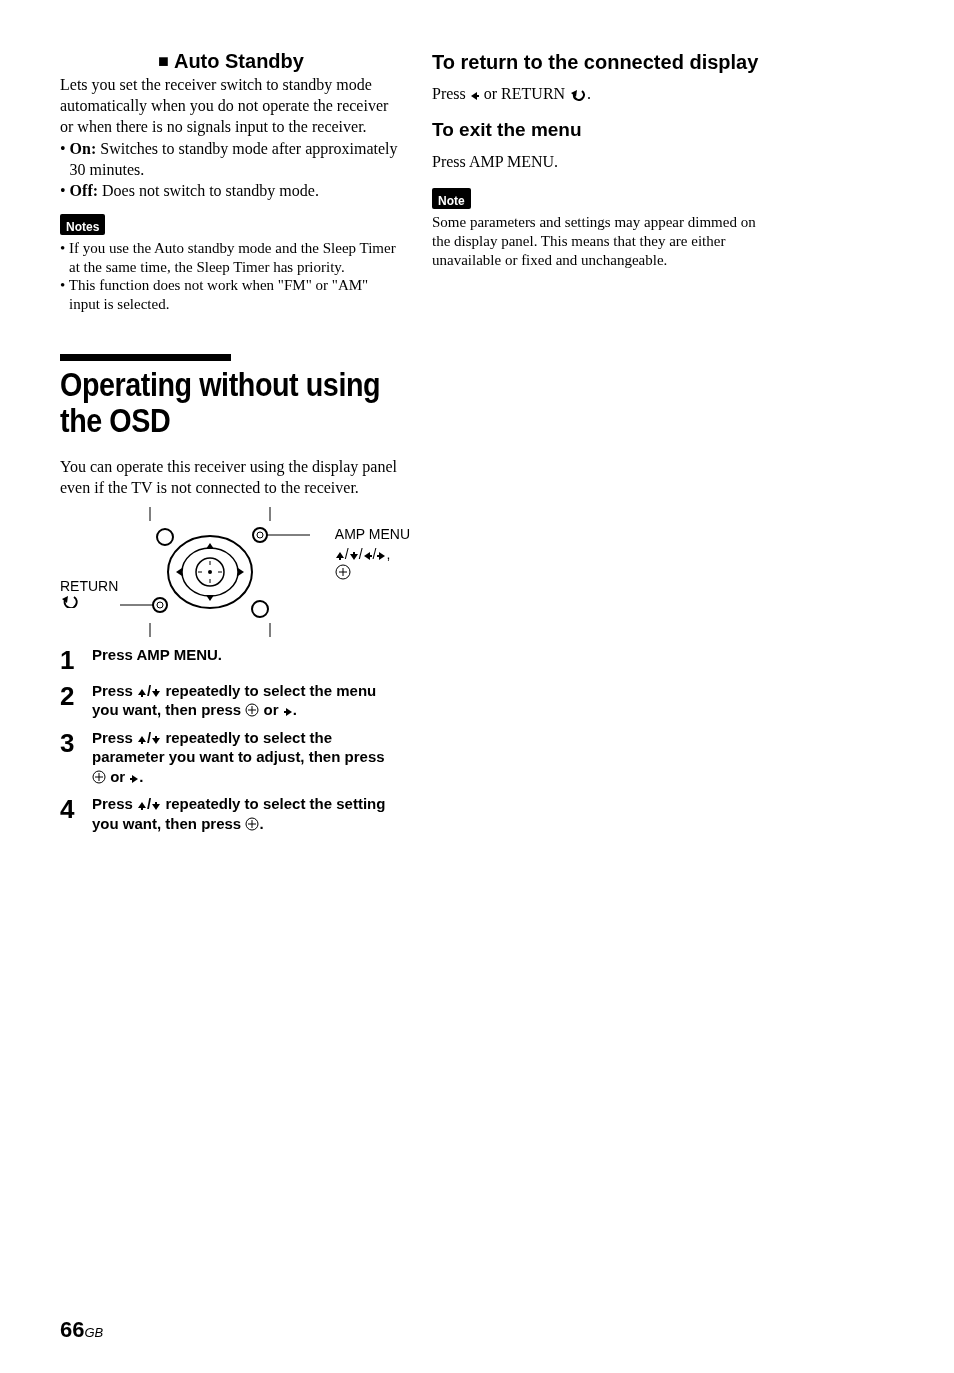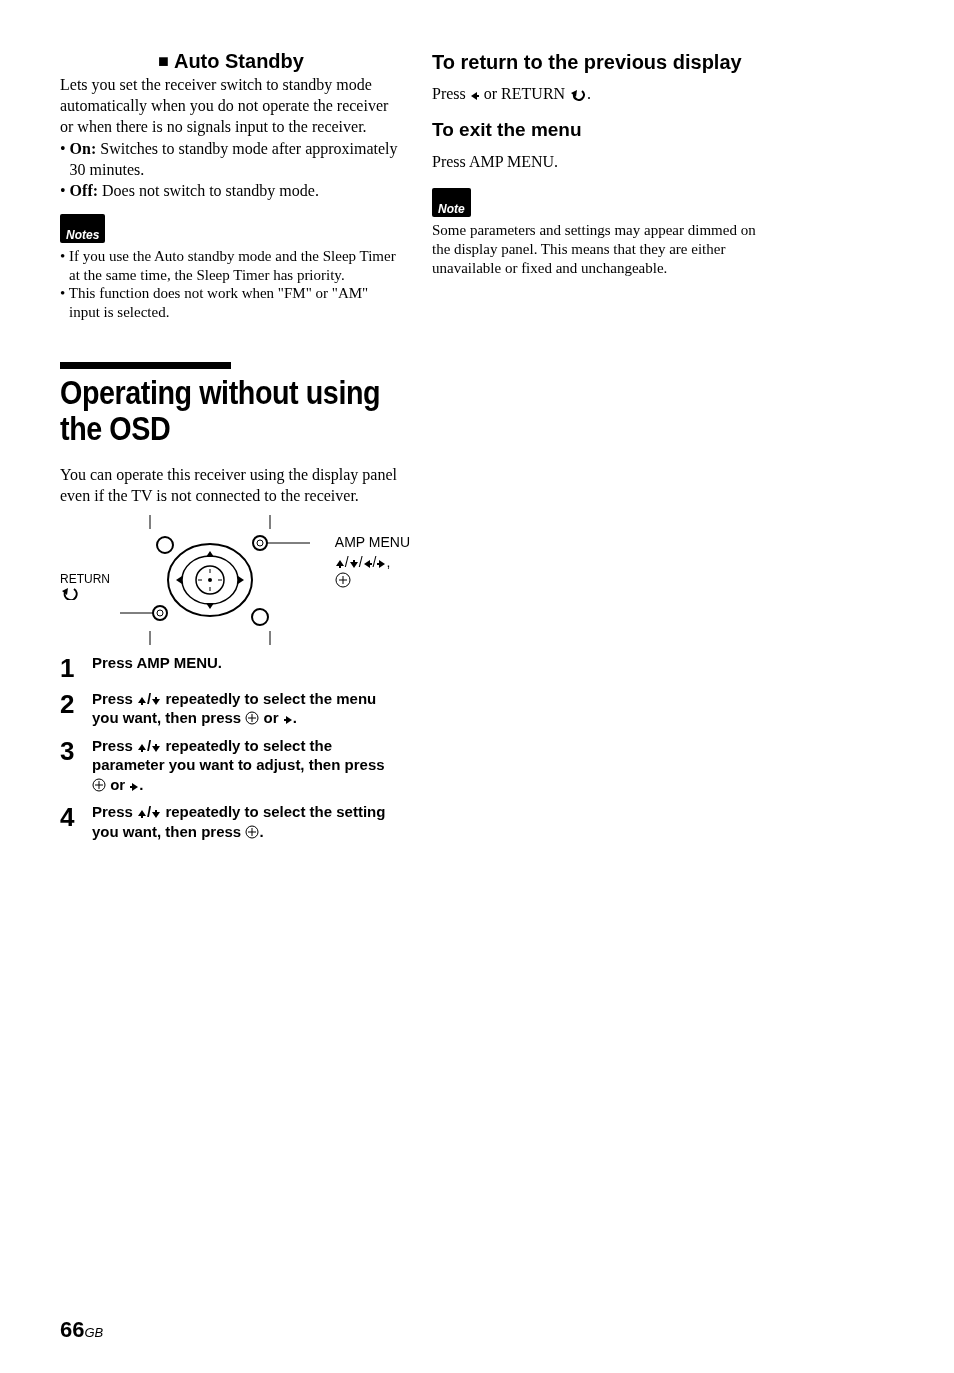--- a/index.html
+++ b/index.html
@@ -37,24 +37,23 @@
   .bullet-list li { text-indent: -0.6em; padding-left: 0.6em; line-height: 1.3; }
   .bullet-list li::before { content: "• "; }
   .bold { font-weight: bold; }
   .notes-label {
     display: inline-block;
     background: #000;
     color: #fff;
     font-family: Arial, Helvetica, sans-serif;
     font-weight: bold;
     font-size: 12px;
-    padding: 14px 6px 1px 6px;
+    padding: 6px 6px 1px 6px;
     border-radius: 2px;
     margin: 6px 0 4px 0;
-    font-style: italic;
   }
   .small-list { padding-left: 0; margin: 0; list-style: none; font-size: 15px; }
   .small-list li { text-indent: -0.6em; padding-left: 0.6em; line-height: 1.25; }
   .small-list li::before { content: "• "; }
   .section-rule {
     border-top: 7px solid #000;
     width: 50%;
     margin: 40px 0 6px 0;
   }
   .big-heading {
@@ -113,23 +112,23 @@
   .remote-box {
     position: relative;
     width: 340px;
     height: 130px;
     margin: 8px 0 8px 0;
   }
   .remote-svg { display:block; }
   .label-left {
     position: absolute;
     left: 0;
-    top: 58px;
-    font-family: Arial, Helvetica, sans-serif;
-    font-size: 12px;
+    top: 72px;
+    font-family: Arial, Helvetica, sans-serif;
+    font-size: 14px;
     text-align: left;
     line-height: 1.1;
   }
   .label-right {
     position: absolute;
     right: -10px;
     top: 18px;
     font-family: Arial, Helvetica, sans-serif;
     font-size: 14px;
     line-height: 1.4;
@@ -291,21 +290,21 @@
               <line x1="7" y1="3" x2="7" y2="11" stroke="#000"></line>
               <line x1="3" y1="7" x2="11" y2="7" stroke="#000"></line>
             </svg><span>.</span>
         </div>
       </div>
     </div>
 
   </div>
 
   <div class="col">
-    <h2 class="sub-black small">To return to the previous display</h2>
+    <h2 class="sub-black small">To return to the connected display</h2>
     <p class="body-text">
       <span>Press </span><svg width="10" height="10" class="icon-inline">
           <polygon points="1,5 7,1 7,4 9,4 9,6 7,6 7,9" fill="#000"></polygon>
         </svg><span> or RETURN </span><svg width="18" height="12" class="icon-inline">
           <path d="M13 2 A5 5 0 1 1 5 5" fill="none" stroke="#000" stroke-width="2"></path>
           <polygon points="2,4 8,1 7,8" fill="#000"></polygon>
         </svg><span>.</span>
     </p>
 
     <h2 class="sub-black" style="margin-top:14px">To exit the menu</h2>

